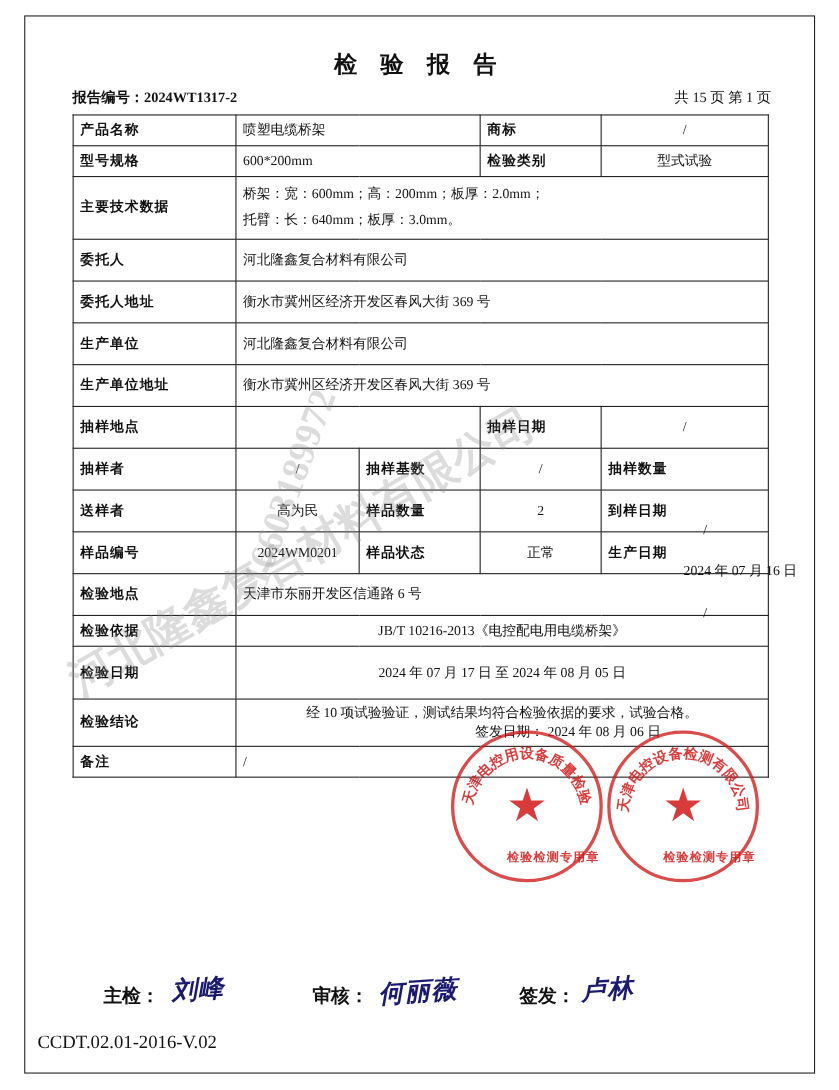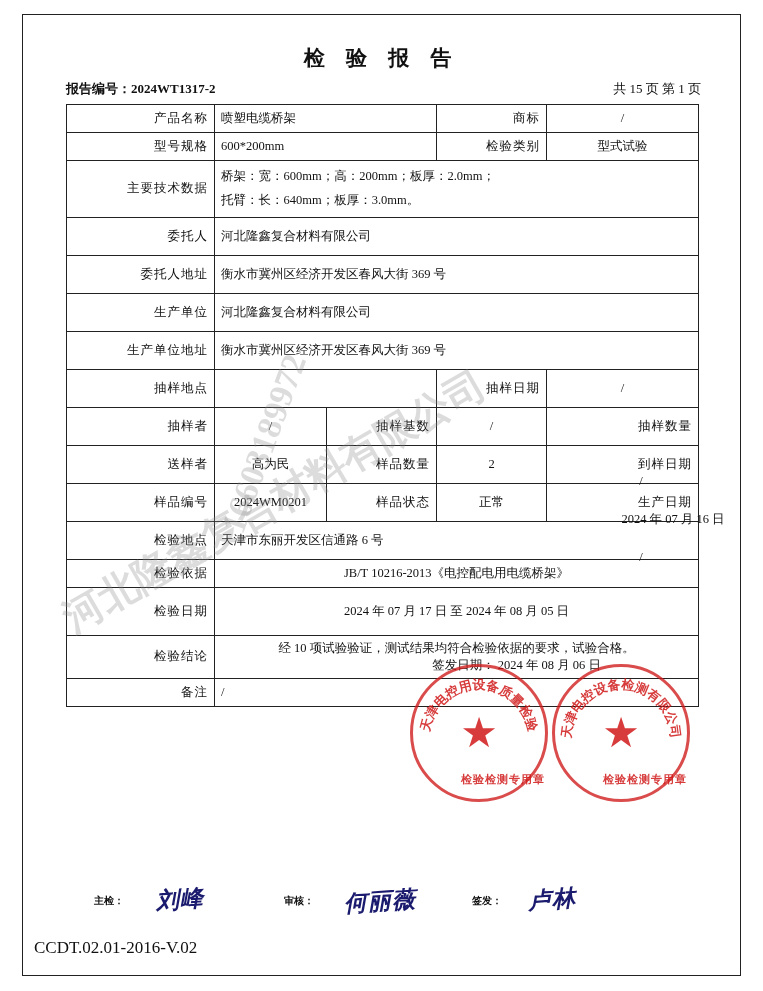--- a/index.html
+++ b/index.html
@@ -65,22 +65,22 @@
   }
   table.main td {
     border: 1px solid #222;
     font-size: 12.5px;
     padding: 4px 6px;
     vertical-align: middle;
     height: 28px;
     box-sizing: border-box;
   }
   td.lbl {
-    text-align: right;
-    font-weight: normal;
+    text-align: left;
+    font-weight: bold;
     letter-spacing: 1px;
   }
   td.val {
     text-align: left;
     padding-left: 10px;
   }
   td.ctr {
     text-align: center;
   }
   .tall-tech { height: 96px; }
@@ -93,21 +93,21 @@
   
   .sign-row {
     position: absolute;
     left: 66px;
     top: 880px;
     width: 632px;
     height: 46px;
   }
   .sign-item {
     position: absolute;
-    font-size: 10px;
+    font-size: 17px;
     font-weight: bold;
   }
   .sign-s1 { left: 28px; top: 14px; }
   .sign-s2 { left: 218px; top: 14px; }
   .sign-s3 { left: 406px; top: 14px; }
   .hand {
     position: absolute;
     font-family: "DejaVu Serif", serif;
     font-style: italic;
     font-size: 23px;

